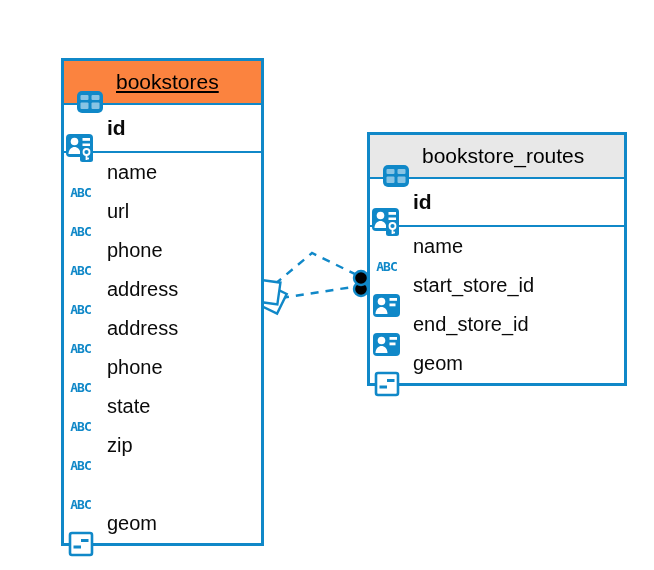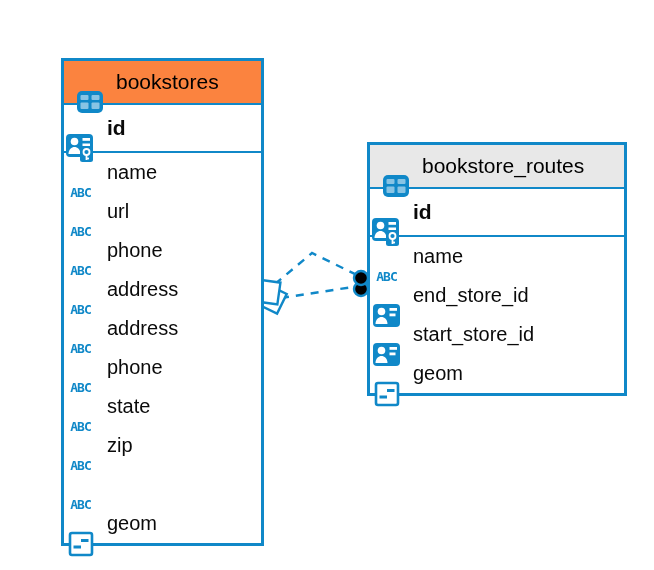--- a/index.html
+++ b/index.html
@@ -9,21 +9,21 @@
   html,body{margin:0;padding:0;}
   body{
     width:654px;height:570px;position:relative;background:#ffffff;
     font-family:"Liberation Sans",sans-serif;overflow:hidden;
   }
   .er-table{
     position:absolute;background:#fff;border:3px solid var(--accent);
     box-sizing:border-box;z-index:2;
   }
   .er-table.left{left:61px;top:58px;width:203px;}
-  .er-table.right{left:367px;top:142px;width:260px;}
+  .er-table.right{left:367px;top:132px;width:260px;}
   .t-header{
     height:44px;display:flex;align-items:center;gap:11px;padding:0 10px;
     border-bottom:2px solid var(--accent);
     font-size:21px;color:#000;box-sizing:border-box;
   }
   .t-row{
     height:39px;display:flex;align-items:center;gap:11px;padding:0 1px;
     font-size:20px;color:var(--row-text);box-sizing:border-box;
     background:#fff;
   }
@@ -60,21 +60,21 @@
       <rect class="marker-square" x="-11" y="-11" width="22" height="22" transform="translate(272,299) rotate(26)"></rect>
       <rect class="marker-square" x="-11" y="-11" width="22" height="22" transform="translate(268,292) rotate(8)"></rect>
     </g>
     <g>
       <circle class="marker-dot" cx="361" cy="289" r="7"></circle>
       <circle class="marker-dot" cx="361" cy="278" r="7"></circle>
     </g>
   </svg>
 
   <section class="er-table left">
-      <div class="t-header" style="background: rgb(251, 131, 63);">
+      <div class="t-header" style="background: rgb(251, 131, 63); text-decoration: underline;">
         <span class="icn">
           <svg width="28" height="24" viewBox="0 0 28 24">
             <rect x="1" y="1" width="26" height="22" rx="5" fill="#1088c8"></rect>
             <rect x="4.5" y="5" width="8" height="5" rx="1" fill="rgba(255,255,255,0.5)"></rect>
             <rect x="15.5" y="5" width="8" height="5" rx="1" fill="rgba(255,255,255,0.5)"></rect>
             <rect x="4.5" y="12.5" width="8" height="6.5" rx="1" fill="rgba(255,255,255,0.5)"></rect>
             <rect x="15.5" y="12.5" width="8" height="6.5" rx="1" fill="rgba(255,255,255,0.5)"></rect>
           </svg>
         </span>
         <span>bookstores</span>
@@ -198,33 +198,33 @@
       <div class="t-row">
         <span class="icn">
           <svg width="29" height="25" viewBox="0 0 29 25">
             <rect x="1" y="1" width="27" height="23" rx="4" fill="#1088c8"></rect>
             <circle cx="9.5" cy="8.5" r="3.8" fill="#fff"></circle>
             <path d="M3.5 21 c0-4.5 3.2-7 6-7 s6 2.5 6 7 z" fill="#fff"></path>
             <rect x="17.5" y="5" width="7.5" height="2.8" fill="#fff"></rect>
             <rect x="17.5" y="10.5" width="6" height="2.8" fill="#fff"></rect>
           </svg>
         </span>
+        <span>start_store_id</span>
+      </div>
+      <div class="t-row">
+        <span class="icn">
+          <svg width="29" height="25" viewBox="0 0 29 25">
+            <rect x="1" y="1" width="27" height="23" rx="4" fill="#1088c8"></rect>
+            <circle cx="9.5" cy="8.5" r="3.8" fill="#fff"></circle>
+            <path d="M3.5 21 c0-4.5 3.2-7 6-7 s6 2.5 6 7 z" fill="#fff"></path>
+            <rect x="17.5" y="5" width="7.5" height="2.8" fill="#fff"></rect>
+            <rect x="17.5" y="10.5" width="6" height="2.8" fill="#fff"></rect>
+          </svg>
+        </span>
         <span>end_store_id</span>
-      </div>
-      <div class="t-row">
-        <span class="icn">
-          <svg width="29" height="25" viewBox="0 0 29 25">
-            <rect x="1" y="1" width="27" height="23" rx="4" fill="#1088c8"></rect>
-            <circle cx="9.5" cy="8.5" r="3.8" fill="#fff"></circle>
-            <path d="M3.5 21 c0-4.5 3.2-7 6-7 s6 2.5 6 7 z" fill="#fff"></path>
-            <rect x="17.5" y="5" width="7.5" height="2.8" fill="#fff"></rect>
-            <rect x="17.5" y="10.5" width="6" height="2.8" fill="#fff"></rect>
-          </svg>
-        </span>
-        <span>start_store_id</span>
       </div>
       <div class="t-row">
         <span class="icn">
           <svg width="26" height="26" viewBox="0 0 26 26">
             <rect x="2" y="2" width="22" height="22" rx="2" fill="#fff" stroke="#1088c8" stroke-width="2.6"></rect>
             <rect x="13" y="8" width="7.5" height="3" fill="#1088c8"></rect>
             <rect x="5.5" y="14.5" width="7.5" height="3" fill="#1088c8"></rect>
           </svg>
         </span>
         <span>geom</span>

